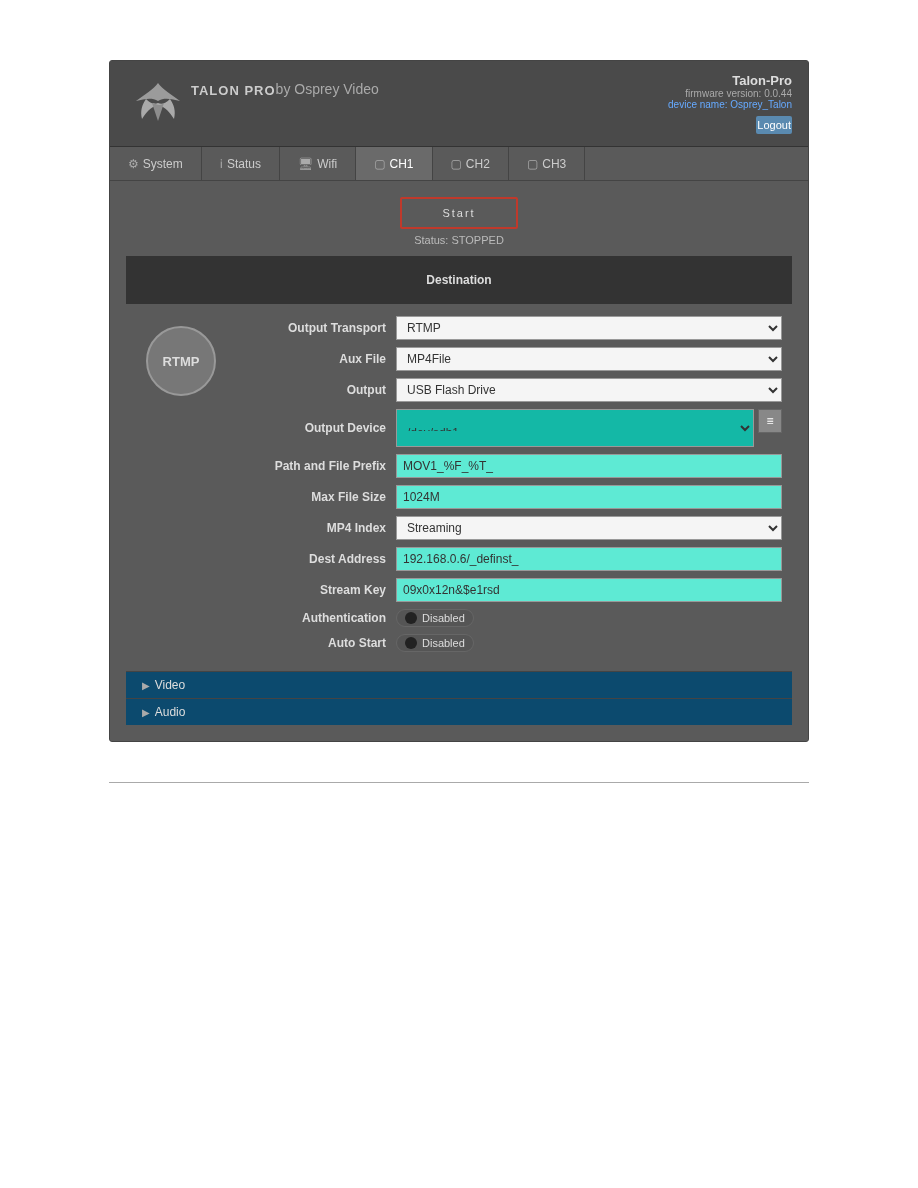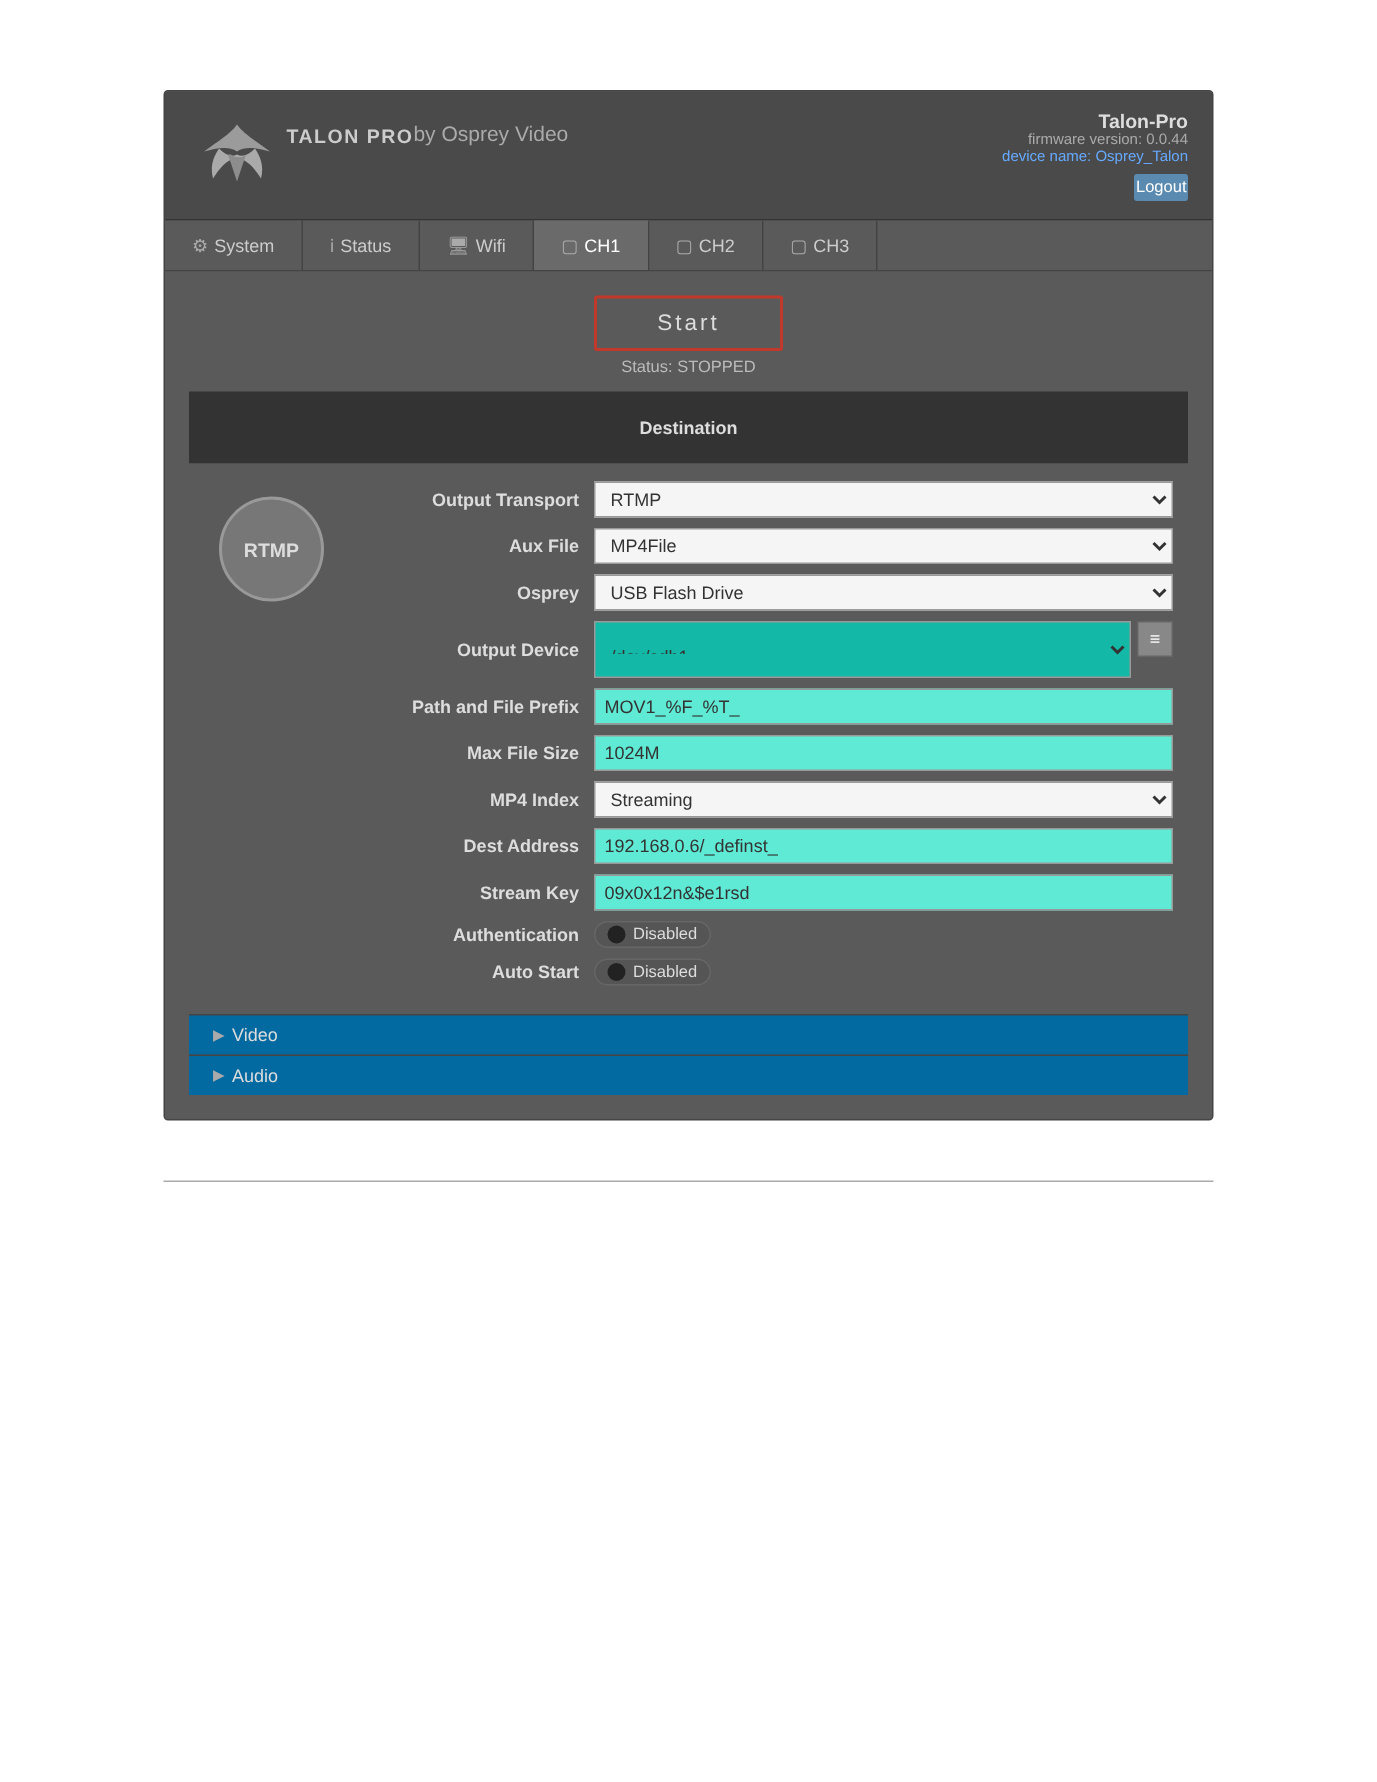--- a/index.html
+++ b/index.html
@@ -129,21 +129,21 @@
       flex-direction: column;
       align-items: center;
       margin-bottom: 10px;
     }
 
     .start-btn {
       background: transparent;
       border: 2px solid #c0392b;
       color: #ddd;
       padding: 8px 40px;
-      font-size: 15px;
+      font-size: 11px;
       cursor: pointer;
       letter-spacing: 2px;
       border-radius: 2px;
     }
 
     .status-text {
       color: #bbb;
       font-size: 11px;
       margin-top: 5px;
     }
@@ -282,21 +282,21 @@
     .toggle-circle {
       width: 12px;
       height: 12px;
       border-radius: 50%;
       background: #222;
       display: inline-block;
     }
 
     
     .collapsible-section {
-      background: #0369a1;
+      background: #0c4a6e;
       color: #ddd;
       padding: 6px 16px;
       font-size: 12px;
       cursor: pointer;
       border-top: 1px solid #444;
       display: flex;
       align-items: center;
       gap: 5px;
     }
 
@@ -407,21 +407,21 @@
 
           <div class="form-row">
             <div class="form-label">Aux File</div>
             <select class="form-select">
               <option>MP4File</option>
               <option>None</option>
             </select>
           </div>
 
           <div class="form-row">
-            <div class="form-label">Osprey</div>
+            <div class="form-label">Output</div>
             <select class="form-select">
               <option>USB Flash Drive</option>
               <option>SD Card</option>
               <option>Network</option>
             </select>
           </div>
 
           <div class="form-row">
             <div class="form-label">Output Device</div>
             <div class="form-select-with-btn">

